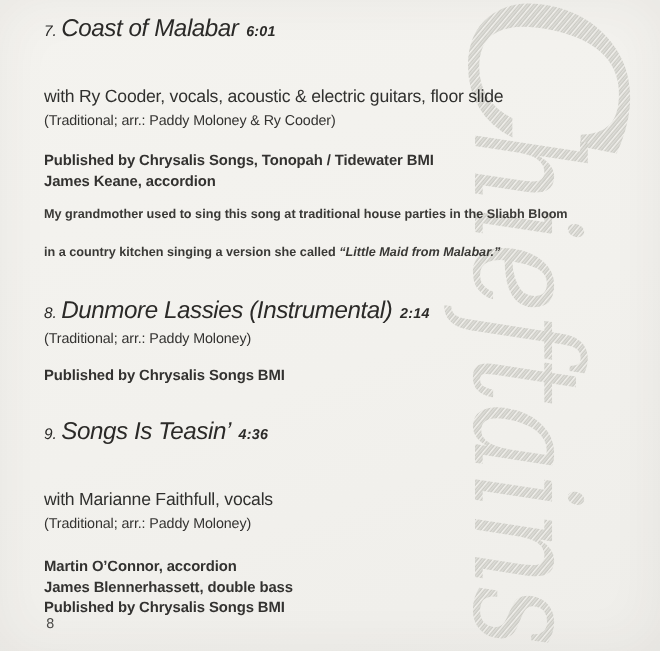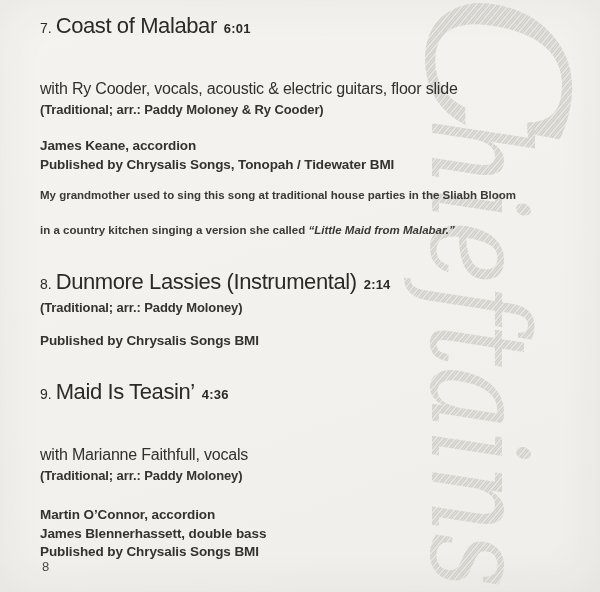--- a/index.html
+++ b/index.html
@@ -28,20 +28,21 @@
     color: #2e2d2b;
   }
   .track { margin: 0; }
   .track + .track { margin-top: 28px; }
   .track-heading {
     font-size: 22px;
     line-height: 27px;
     letter-spacing: -0.4px;
     color: #2b2a28;
     white-space: nowrap;
+    font-style: italic;
   }
   .track-num {
     font-size: 14px;
     letter-spacing: 0;
     margin-right: 4px;
   }
   .track-time {
     font-size: 13px;
     font-weight: 700;
     letter-spacing: 0.2px;
@@ -49,21 +50,21 @@
   }
   .track-subtitle {
     font-size: 16px;
     line-height: 22px;
     letter-spacing: -0.2px;
     color: #30302e;
     margin-top: 36px;
   }
   .track-attribution {
     font-size: 13px;
-    font-weight: 700;
+    font-weight: 400;
     line-height: 20px;
     letter-spacing: -0.1px;
     color: #333230;
   }
   .credits { margin-top: 17px; }
   .credits.tight { margin-top: 14px; }
   .credits.tighter { margin-top: 20px; }
   .credit-line {
     font-size: 13.5px;
     font-weight: 700;
@@ -107,43 +108,43 @@
 
   <div class="content">
 
     <section class="track">
       <div class="track-heading">
         <span class="track-num">7.</span><span class="track-title">Coast of Malabar</span><span class="track-time">6:01</span>
       </div>
       <div class="track-subtitle">with Ry Cooder, vocals, acoustic &amp; electric guitars, floor slide</div>
       <div class="track-attribution">(Traditional; arr.: Paddy Moloney &amp; Ry Cooder)</div>
       <div class="credits">
+        <div class="credit-line">Published by Chrysalis Songs, Tonopah / Tidewater BMI</div>
         <div class="credit-line">James Keane, accordion</div>
-        <div class="credit-line">Published by Chrysalis Songs, Tonopah / Tidewater BMI</div>
       </div>
       <p class="track-note">
         <span>My grandmother used to sing this song at traditional house parties in the Sliabh Bloom</span><br>
         <br>
         <span>in a country kitchen singing a version she called </span><em>“Little Maid from Malabar.”</em>
       </p>
     </section>
 
     <section class="track">
       <div class="track-heading">
         <span class="track-num">8.</span><span class="track-title">Dunmore Lassies (Instrumental)</span><span class="track-time">2:14</span>
       </div>
       <div class="track-attribution">(Traditional; arr.: Paddy Moloney)</div>
       <div class="credits tight">
         <div class="credit-line">Published by Chrysalis Songs BMI</div>
       </div>
     </section>
 
     <section class="track">
       <div class="track-heading">
-        <span class="track-num">9.</span><span class="track-title">Maid Is Teasin’</span><span class="track-time">4:36</span>
+        <span class="track-num">9.</span><span class="track-title">Songs Is Teasin’</span><span class="track-time">4:36</span>
       </div>
       <div class="track-subtitle">with Marianne Faithfull, vocals</div>
       <div class="track-attribution">(Traditional; arr.: Paddy Moloney)</div>
       <div class="credits tighter">
         <div class="credit-line">Martin O’Connor, accordion</div>
         <div class="credit-line">James Blennerhassett, double bass</div>
         <div class="credit-line">Published by Chrysalis Songs BMI</div>
       </div>
     </section>
 

